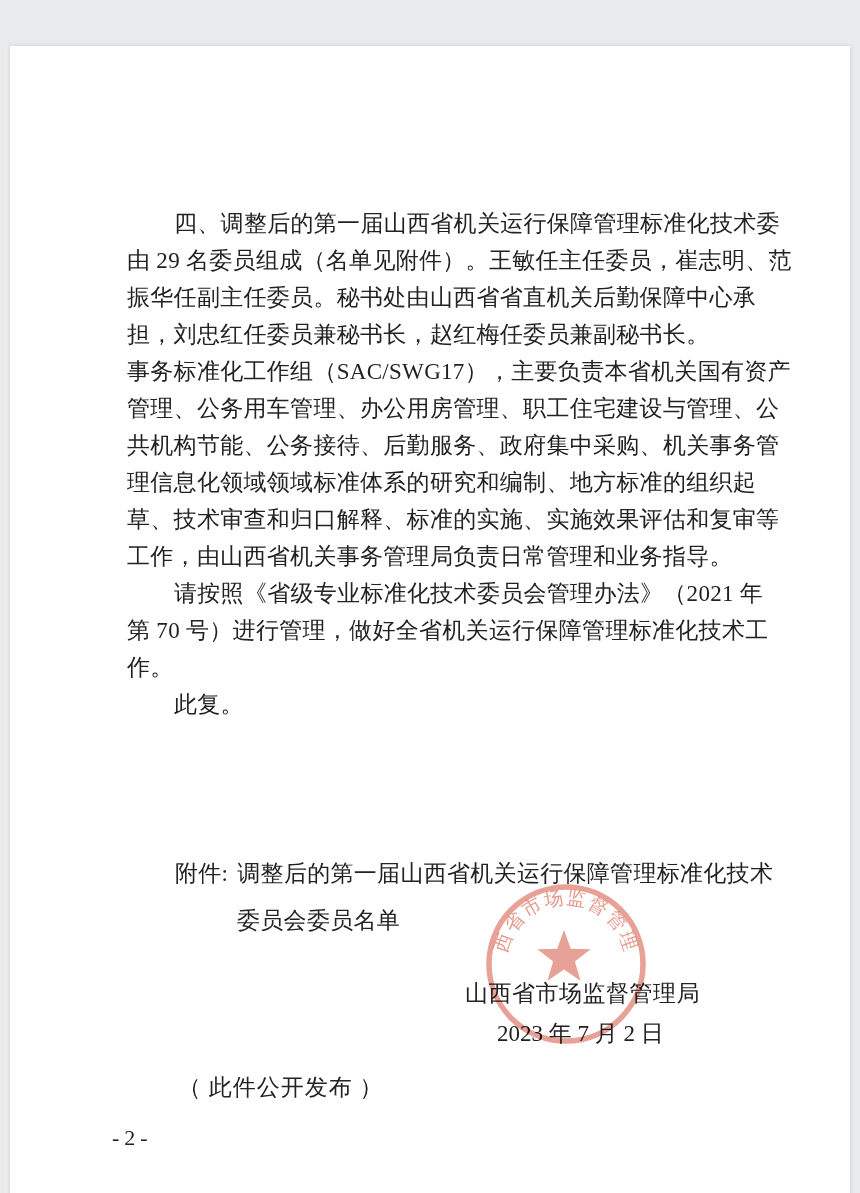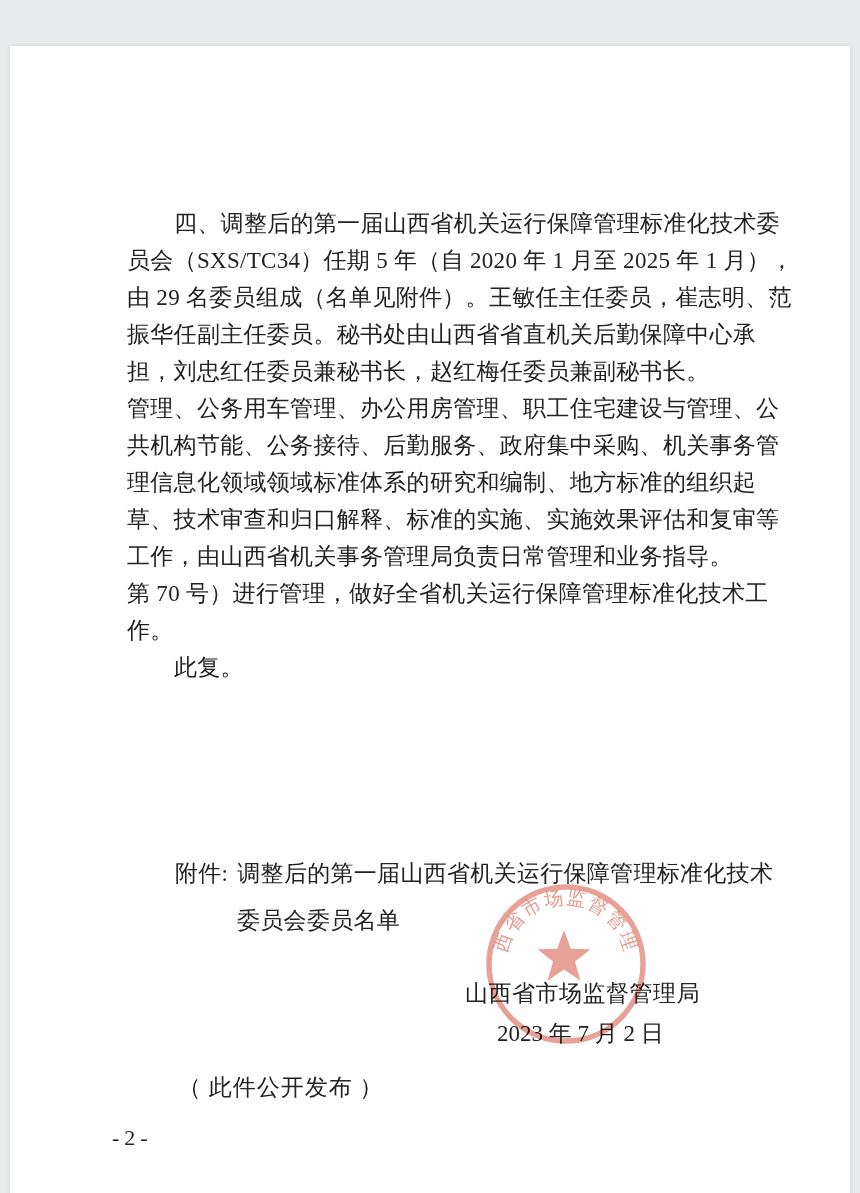--- a/index.html
+++ b/index.html
@@ -83,31 +83,32 @@
     pointer-events: none;
   }
 </style>
 </head>
 <body>
 
 <div class="page">
 
   <div class="body-text">
     <div class="line indent">四、调整后的第一届山西省机关运行保障管理标准化技术委</div>
-    <div class="line">员会（SXS/TC34）任期 5 年（自 2020 年 1 月至 2025 年 1 月），</div>
     <div class="line">由 29 名委员组成（名单见附件）。王敏任主任委员，崔志明、范</div>
     <div class="line">振华任副主任委员。秘书处由山西省省直机关后勤保障中心承</div>
     <div class="line">担，刘忠红任委员兼秘书长，赵红梅任委员兼副秘书长。</div>
 
+    <div class="line">事务标准化工作组（SAC/SWG17），主要负责本省机关国有资产</div>
     <div class="line">管理、公务用车管理、办公用房管理、职工住宅建设与管理、公</div>
     <div class="line">共机构节能、公务接待、后勤服务、政府集中采购、机关事务管</div>
     <div class="line">理信息化领域领域标准体系的研究和编制、地方标准的组织起</div>
     <div class="line">草、技术审查和归口解释、标准的实施、实施效果评估和复审等</div>
     <div class="line">工作，由山西省机关事务管理局负责日常管理和业务指导。</div>
 
+    <div class="line indent">请按照《省级专业标准化技术委员会管理办法》（2021 年</div>
     <div class="line">第 70 号）进行管理，做好全省机关运行保障管理标准化技术工</div>
     <div class="line">作。</div>
 
     <div class="line indent">此复。</div>
   </div>
 
   <div class="attachment">
     <div class="att-line"><span class="att-label">附件:</span><span>调整后的第一届山西省机关运行保障管理标准化技术</span></div>
     <div class="att-line att-cont">委员会委员名单</div>
   </div>

